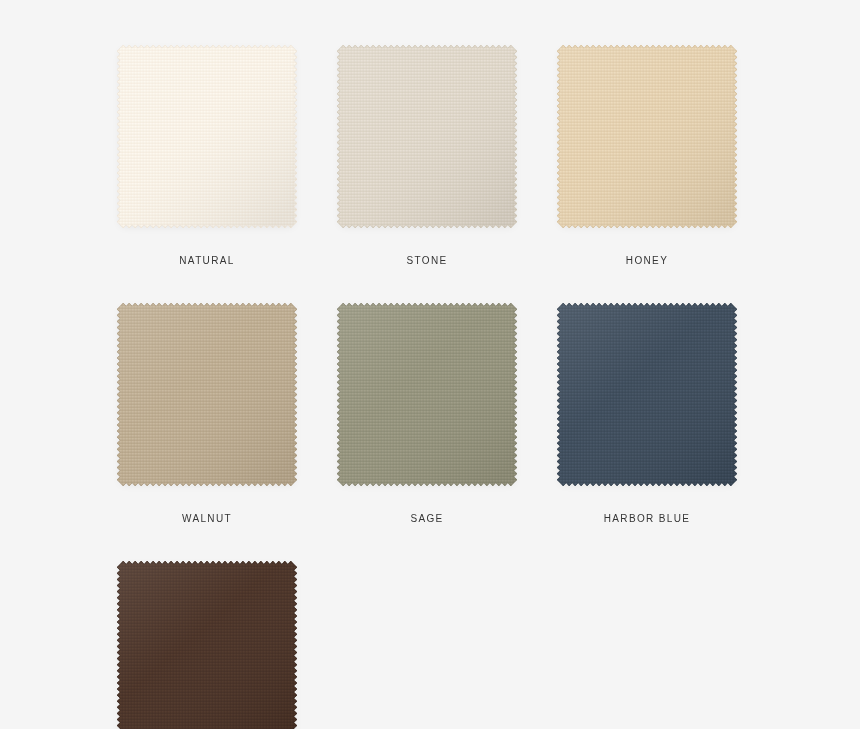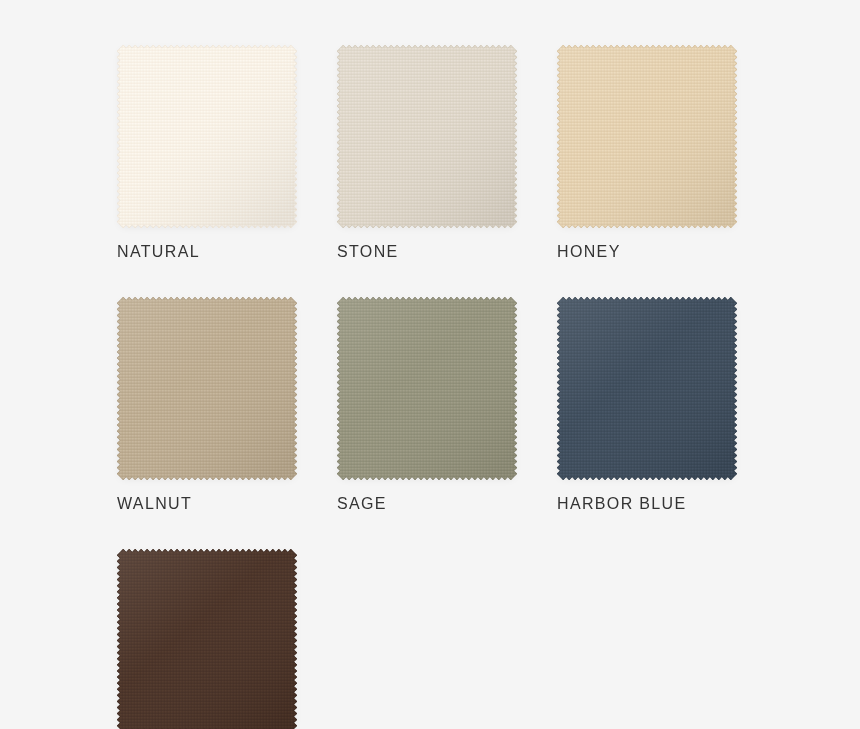--- a/index.html
+++ b/index.html
@@ -69,28 +69,29 @@
     z-index: 1;
   }
 
   .swatch-cloth svg {
     display: block;
     width: 180px;
     height: 183px;
   }
 
   .swatch-label {
-    margin-top: 16px;
-    font-size: 16px;
+    margin-top: 28px;
+    font-size: 10px;
     letter-spacing: 1.35px;
     color: #343434;
     text-transform: uppercase;
     white-space: nowrap;
     line-height: 1;
     font-family: "Liberation Sans", sans-serif;
+    text-align: center;
   }
 </style>
 </head>
 <body style="background: rgb(245, 245, 245);">
 
 <div id="swatch-board">
   <div class="swatch-grid">
       <div class="swatch-cell">
         <div class="swatch-figure">
           <div class="swatch-shadow"></div>

